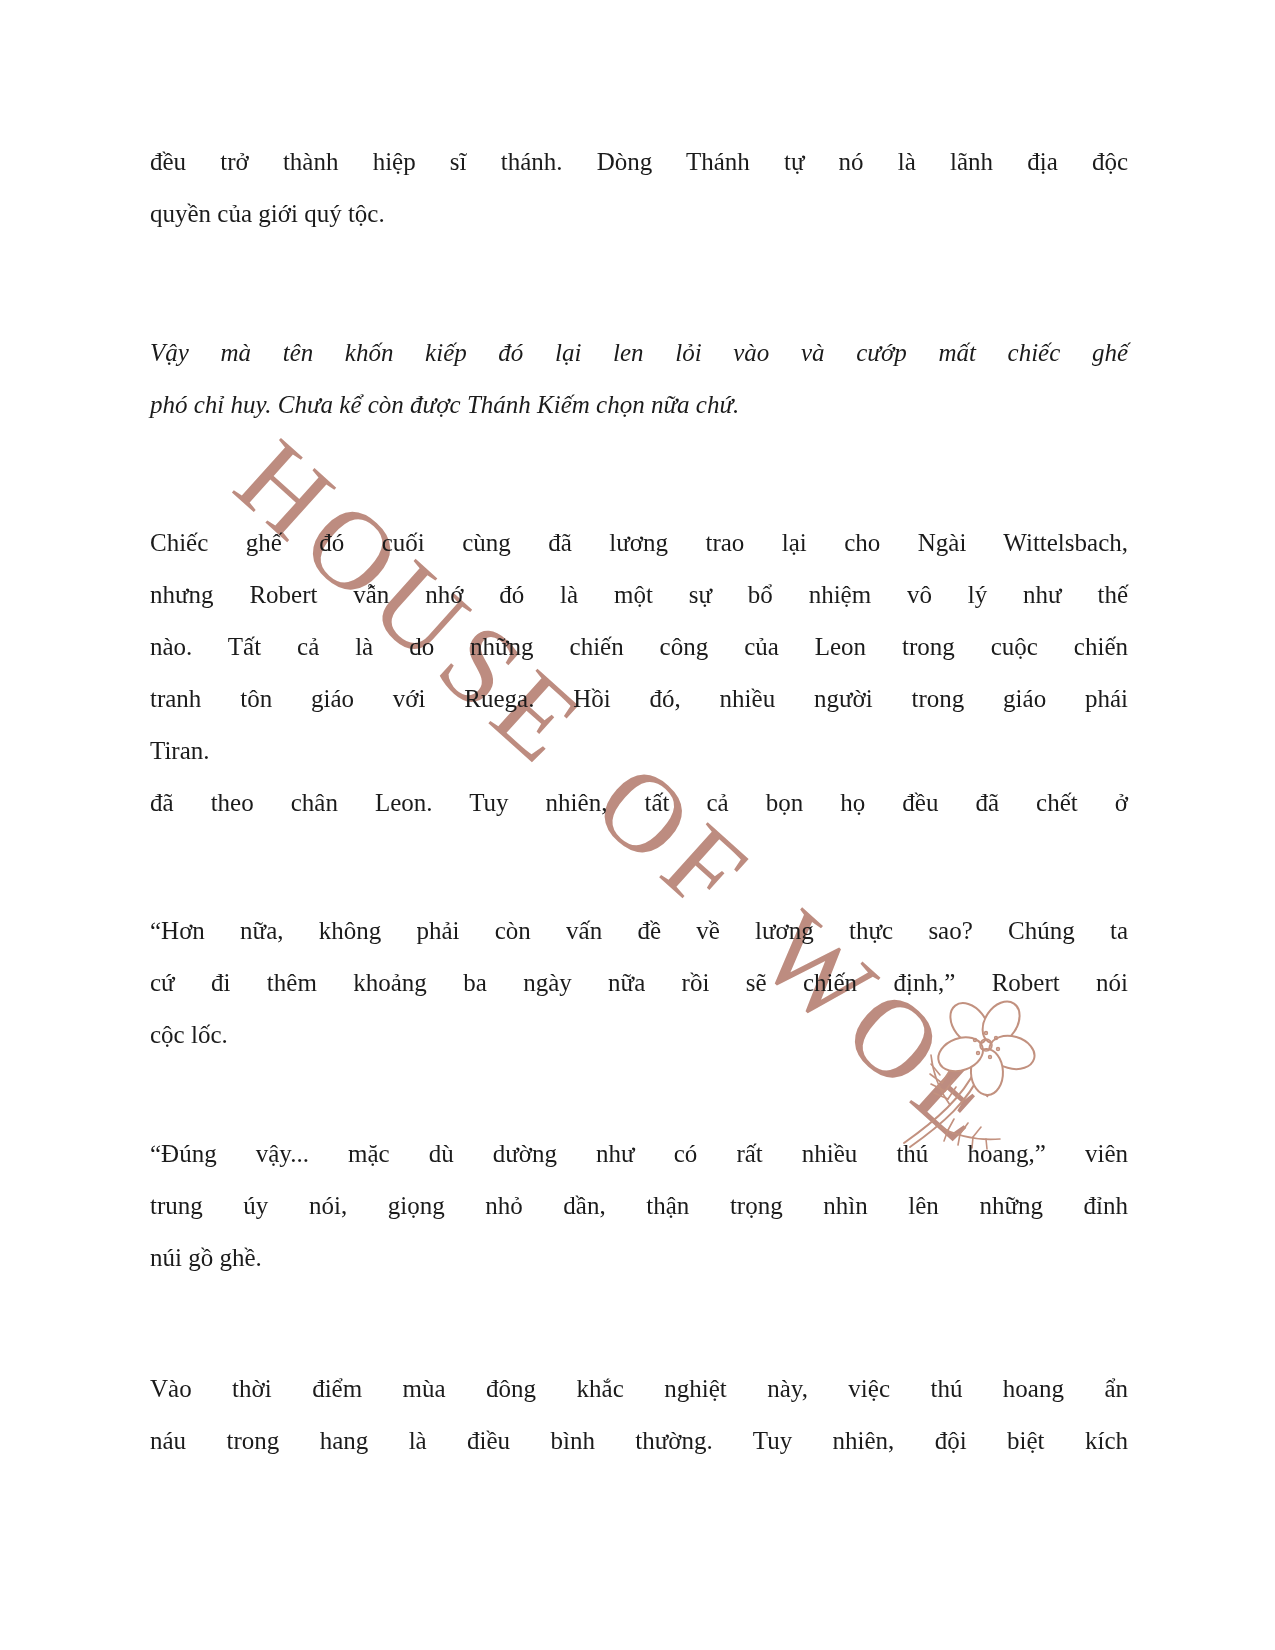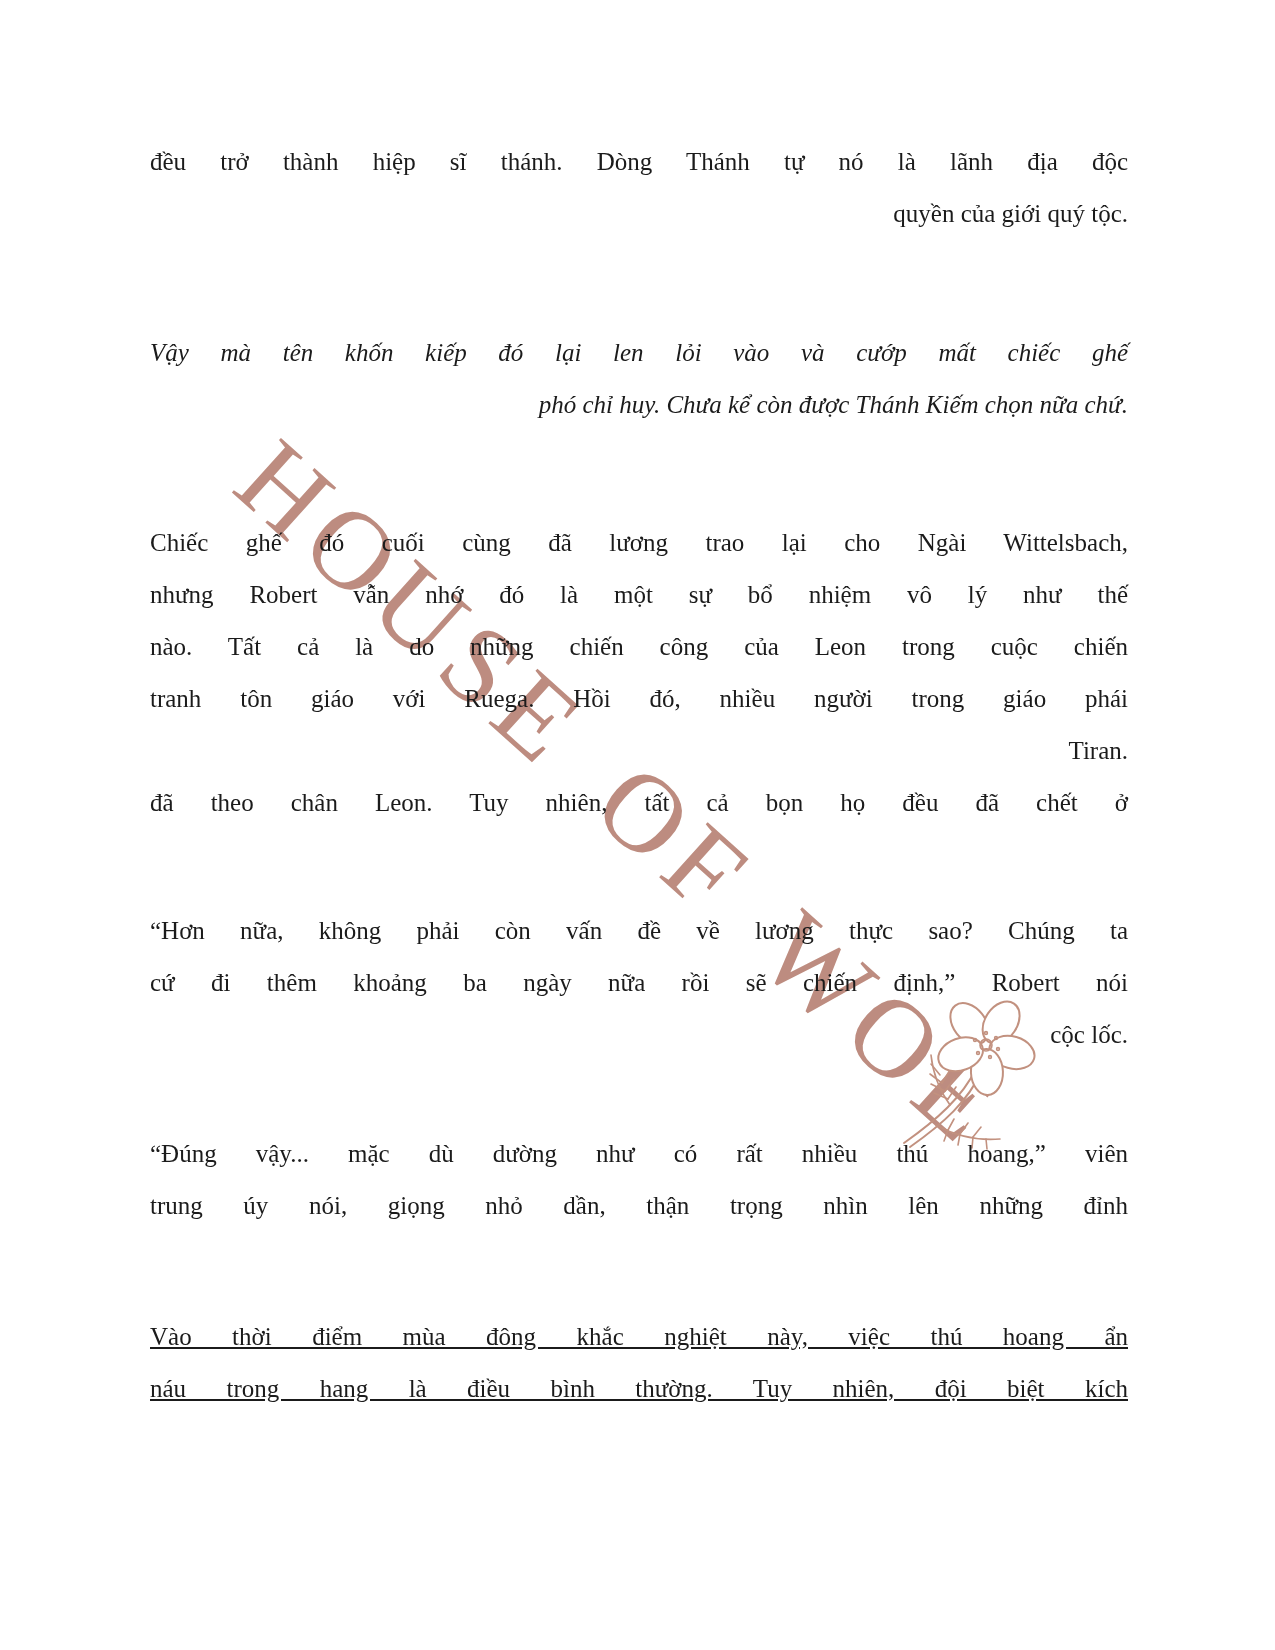--- a/index.html
+++ b/index.html
@@ -45,32 +45,32 @@
     font-size: 25px;
     color: #1b1b1b;
   }
   .para { margin: 0; }
   .para.italic { font-style: italic; }
   
   .para:nth-child(2) { margin-top: 87px; }
   .para:nth-child(3) { margin-top: 86px; }
   .para:nth-child(4) { margin-top: 76px; }
   .para:nth-child(5) { margin-top: 67px; }
-  .para:nth-child(6) { margin-top: 79px; text-decoration: underline; }
+  .para:nth-child(6) { margin-top: 79px; }
   .line {
     height: 52px;
     line-height: 52px;
     overflow: visible;
   }
   .line.just {
     text-align: justify;
     text-align-last: justify;
   }
   .line.last {
-    text-align: right;
+    text-align: left;
   }
 </style>
 </head>
 <body>
 
 <div class="page" style="background: rgb(255, 255, 255);">
 
   <div class="watermark" style="color: rgb(178, 121, 106);">HOUSE OF WOE</div>
 
   <svg class="flower" width="160" height="158" viewBox="0 0 160 158">
@@ -148,20 +148,21 @@
         <div class="line just">đã theo chân Leon. Tuy nhiên, tất cả bọn họ đều đã chết ở</div>
       </div>
       <div class="para">
         <div class="line just">“Hơn nữa, không phải còn vấn đề về lương thực sao? Chúng ta</div>
         <div class="line just">cứ đi thêm khoảng ba ngày nữa rồi sẽ chiến định,” Robert nói</div>
         <div class="line last">cộc lốc.</div>
       </div>
       <div class="para">
         <div class="line just">“Đúng vậy... mặc dù dường như có rất nhiều thú hoang,” viên</div>
         <div class="line just">trung úy nói, giọng nhỏ dần, thận trọng nhìn lên những đỉnh</div>
+        <div class="line last">núi gồ ghề.</div>
       </div>
       <div class="para">
         <div class="line just">Vào thời điểm mùa đông khắc nghiệt này, việc thú hoang ẩn</div>
         <div class="line just">náu trong hang là điều bình thường. Tuy nhiên, đội biệt kích</div>
       </div>
     </div>
 
 </div>
 
 </body></html>

